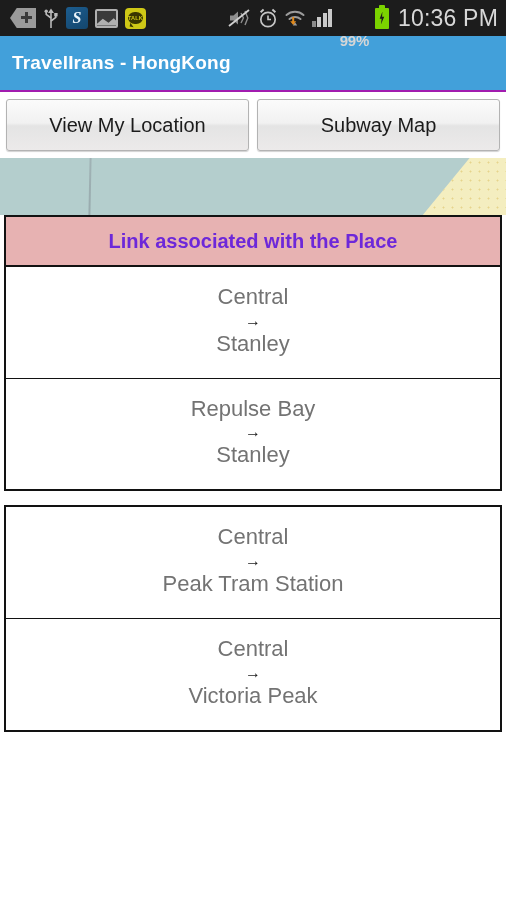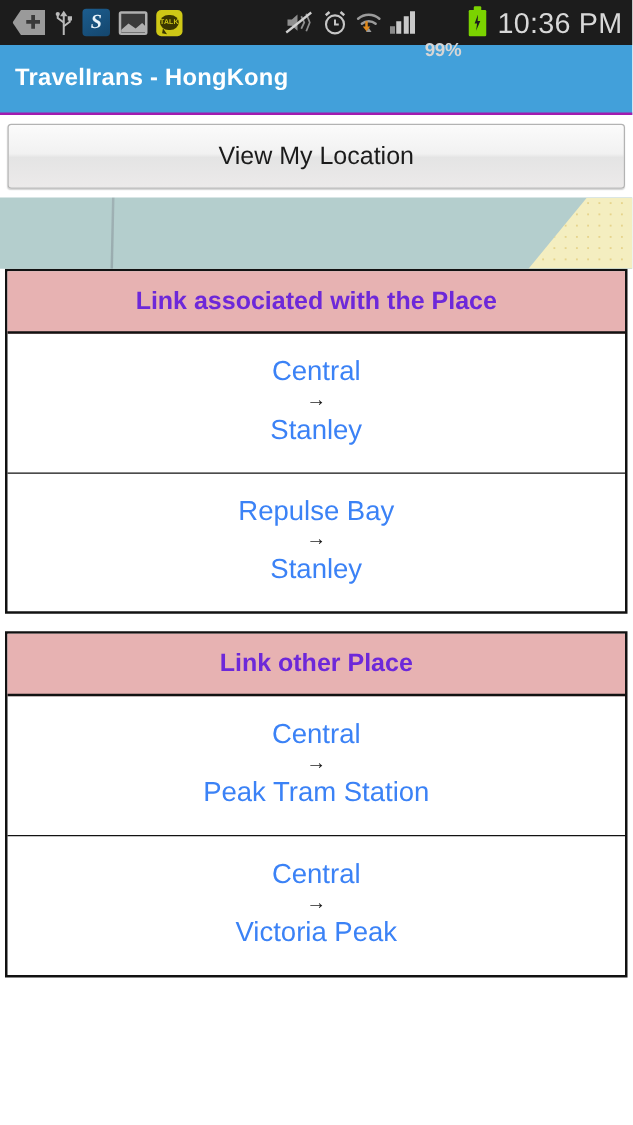--- a/index.html
+++ b/index.html
@@ -159,21 +159,21 @@
     font-size:20px; font-weight:bold; color:#6d28d9;
   }
   .lt-row{
     border-bottom:1px solid #121212;
     padding:17px 10px 20px;
     display:flex; flex-direction:column; align-items:center;
     justify-content:center;
     cursor:pointer;
   }
   .lt-row:last-child{ border-bottom:none; }
-  .lt-from,.lt-to{ font-size:22px; color:#3b82f6; line-height:1.22; }
+  .lt-from,.lt-to{ font-size:22px; color:#737373; line-height:1.22; }
   .lt-arrow{ font-size:16px; color:#1b1b1b; line-height:1.25; }
 </style>
 </head>
 <body>
 
 <div class="statusbar">
   <div class="status-left">
     <span class="ic ic-dl">
       <span class="tag"></span>
         <span class="plus"></span>
@@ -238,20 +238,21 @@
     <span class="clock">10:36 PM</span>
   </div>
 </div>
 
 <div class="titlebar">
   <span class="title">TravelIrans - HongKong</span>
 </div>
 
 <div class="buttonbar">
   <div class="btn">View My Location</div>
+  <div class="btn">Subway Map</div>
 </div>
 
 <div class="mapstrip">
   <div class="road"></div>
   <div class="land-yellow"></div>
 </div>
 
 <div class="tables">
 
   <div class="link-table">
@@ -264,21 +265,20 @@
     </div>
 
     <div class="lt-row">
       <span class="lt-from">Repulse Bay</span>
       <span class="lt-arrow">→</span>
       <span class="lt-to">Stanley</span>
     </div>
   </div>
 
   <div class="link-table">
-    <div class="lt-header">Link other Place</div>
 
     <div class="lt-row">
       <span class="lt-from">Central</span>
       <span class="lt-arrow">→</span>
       <span class="lt-to">Peak Tram Station</span>
     </div>
 
     <div class="lt-row">
       <span class="lt-from">Central</span>
       <span class="lt-arrow">→</span>

